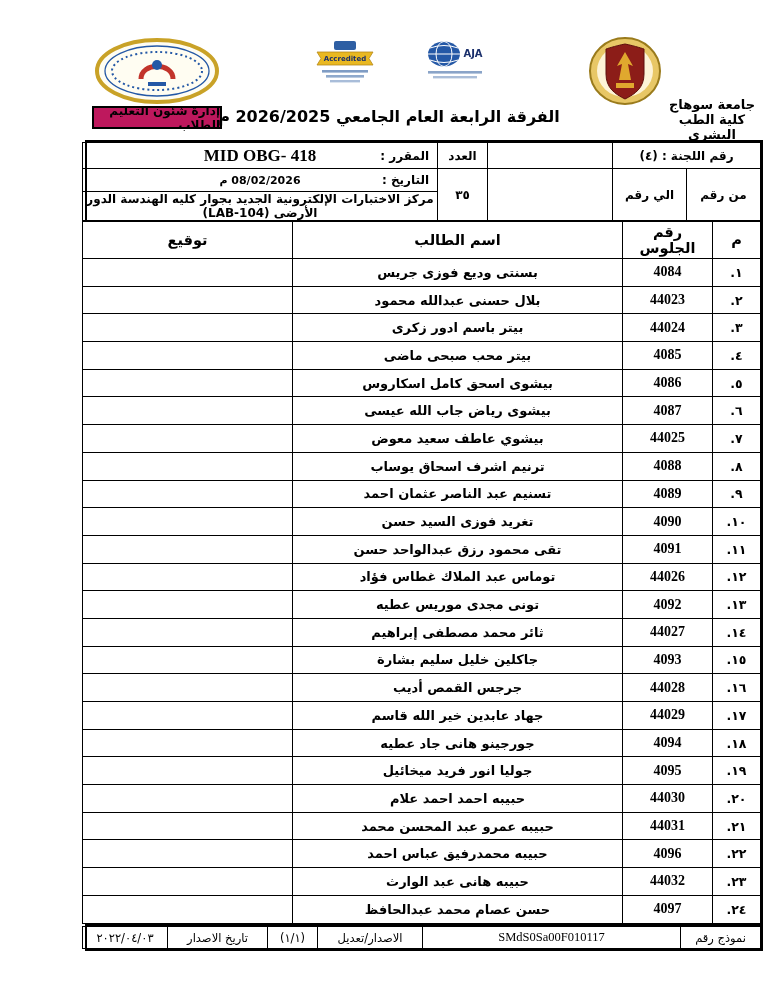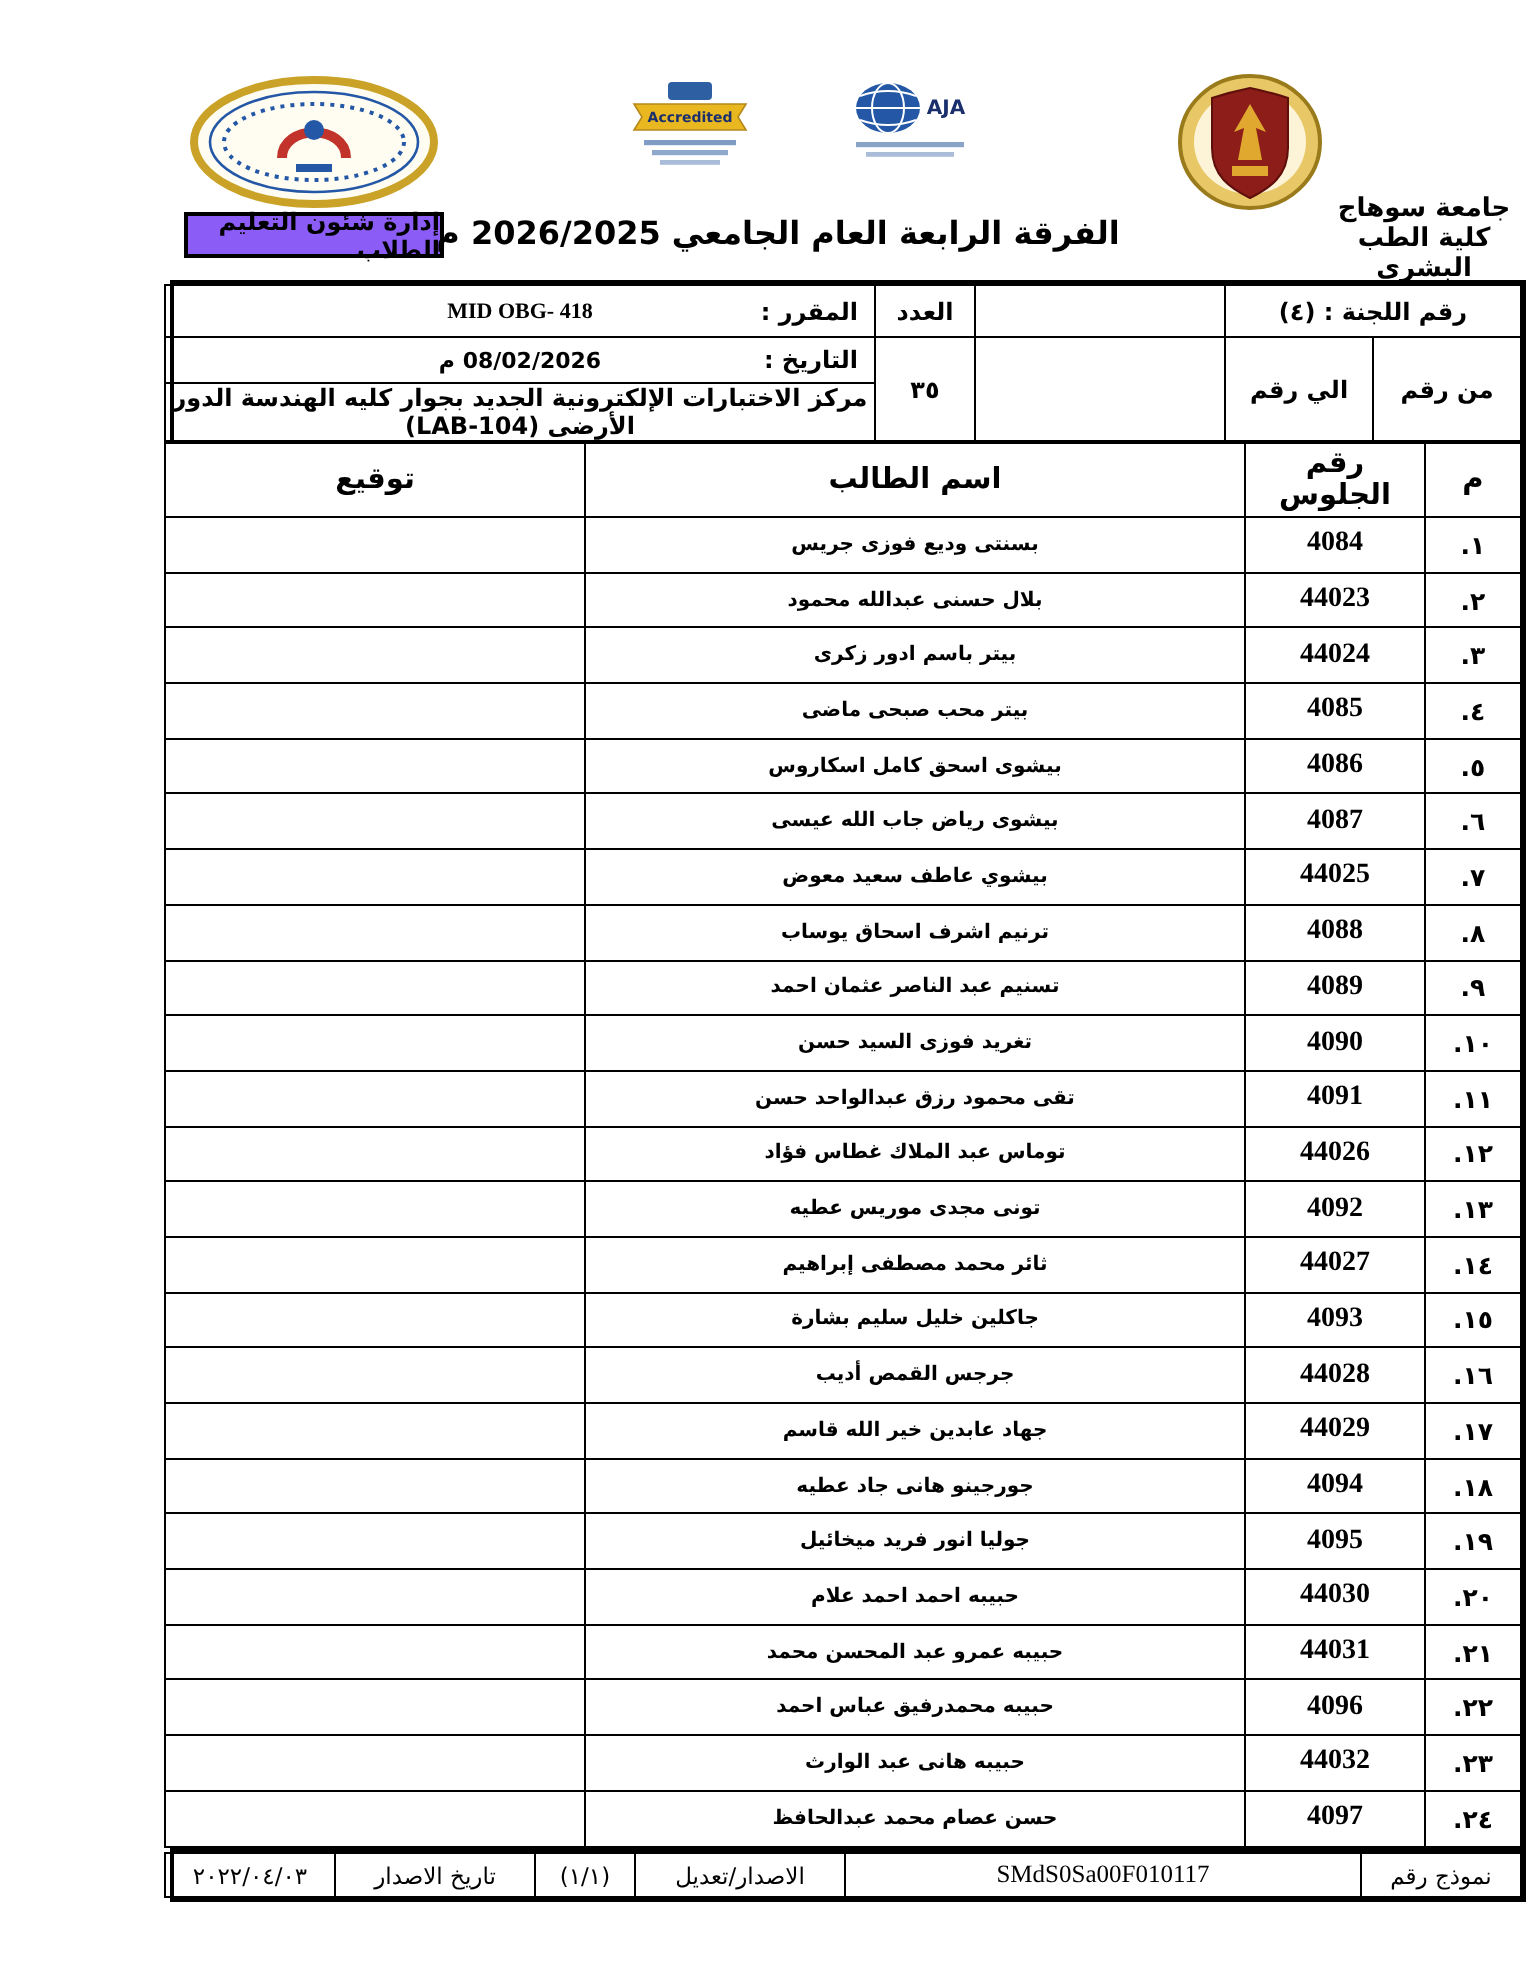--- a/index.html
+++ b/index.html
@@ -8,21 +8,21 @@
   .sheet {
     position:relative; width:768px; height:994px; background:#ffffff;
     margin:0 auto; overflow:hidden; direction:rtl;
   }
   
   .hdr-abs { position:absolute; }
   .left-logo   { left:94px;  top:38px; width:126px; height:66px; }
   .caption-box {
     left:92px; top:106px; width:130px; height:23px;
     border:2px solid #000; display:flex; align-items:center; justify-content:center;
-    font-size:12px; font-weight:700; direction:rtl; background:#8b5cf6;
+    font-size:12px; font-weight:700; direction:rtl; background:#be185d;
   }
   .center-logo-1 { left:312px; top:40px; width:66px; height:44px; }
   .center-logo-2 { left:420px; top:40px; width:70px; height:42px; }
   .page-title {
     left:234px; top:82px; width:310px; text-align:center;
     font-size:21px; font-weight:700; direction:rtl;
   }
   .page-subtitle {
     left:184px; top:107px; width:410px; text-align:center;
     font-size:16px; font-weight:700; direction:rtl; white-space:nowrap;
@@ -43,33 +43,33 @@
   .info td { font-weight:700; font-size:12px; }
   .r1 { height:26px; }
   .r2 { height:23px; }
   .r3 { height:20px; }
   .lblval { position:relative; }
   .lblval .lbl {
     position:absolute; right:8px; top:50%; transform:translateY(-50%);
     font-size:12px; font-weight:700; white-space:nowrap;
   }
   .lblval .val { display:block; text-align:center; font-weight:700; }
-  .val-latin { font-family:"Liberation Serif",serif; font-size:11px; direction:ltr; }
+  .val-latin { font-family:"Liberation Serif",serif; font-size:17px; direction:ltr; }
   .val-date  { font-size:11px; }
   .count-val { font-size:13px; }
   .range-lbl { font-size:11px; }
   .venue-cell { font-size:11px; font-weight:700; }
   
   .students th { font-size:14.5px; font-weight:700; background:#fff; }
   .students .head-row { height:37px; }
   .twoline span { display:block; line-height:1.12; }
   .students td { height:27.7px; }
   .cell-index { font-size:12.5px; font-weight:700; }
   .cell-seat  { font-family:"Liberation Serif",serif; font-size:14px; font-weight:700; direction:ltr; }
-  .cell-name  { font-size:10px; font-weight:700; }
+  .cell-name  { font-size:13px; font-weight:700; }
   .cell-sign  { background:#fff; }
   
   .footer-block {
     position:absolute; left:85px; top:924px; width:678px;
     border:2px solid #000; background:#fff;
   }
   .foot td { height:22px; font-size:11.5px; font-weight:400; }
   .foot .code { font-family:"Liberation Serif",serif; font-size:12.5px; direction:ltr;margin-top:39px; }
   svg { display:block; }
 </style>

